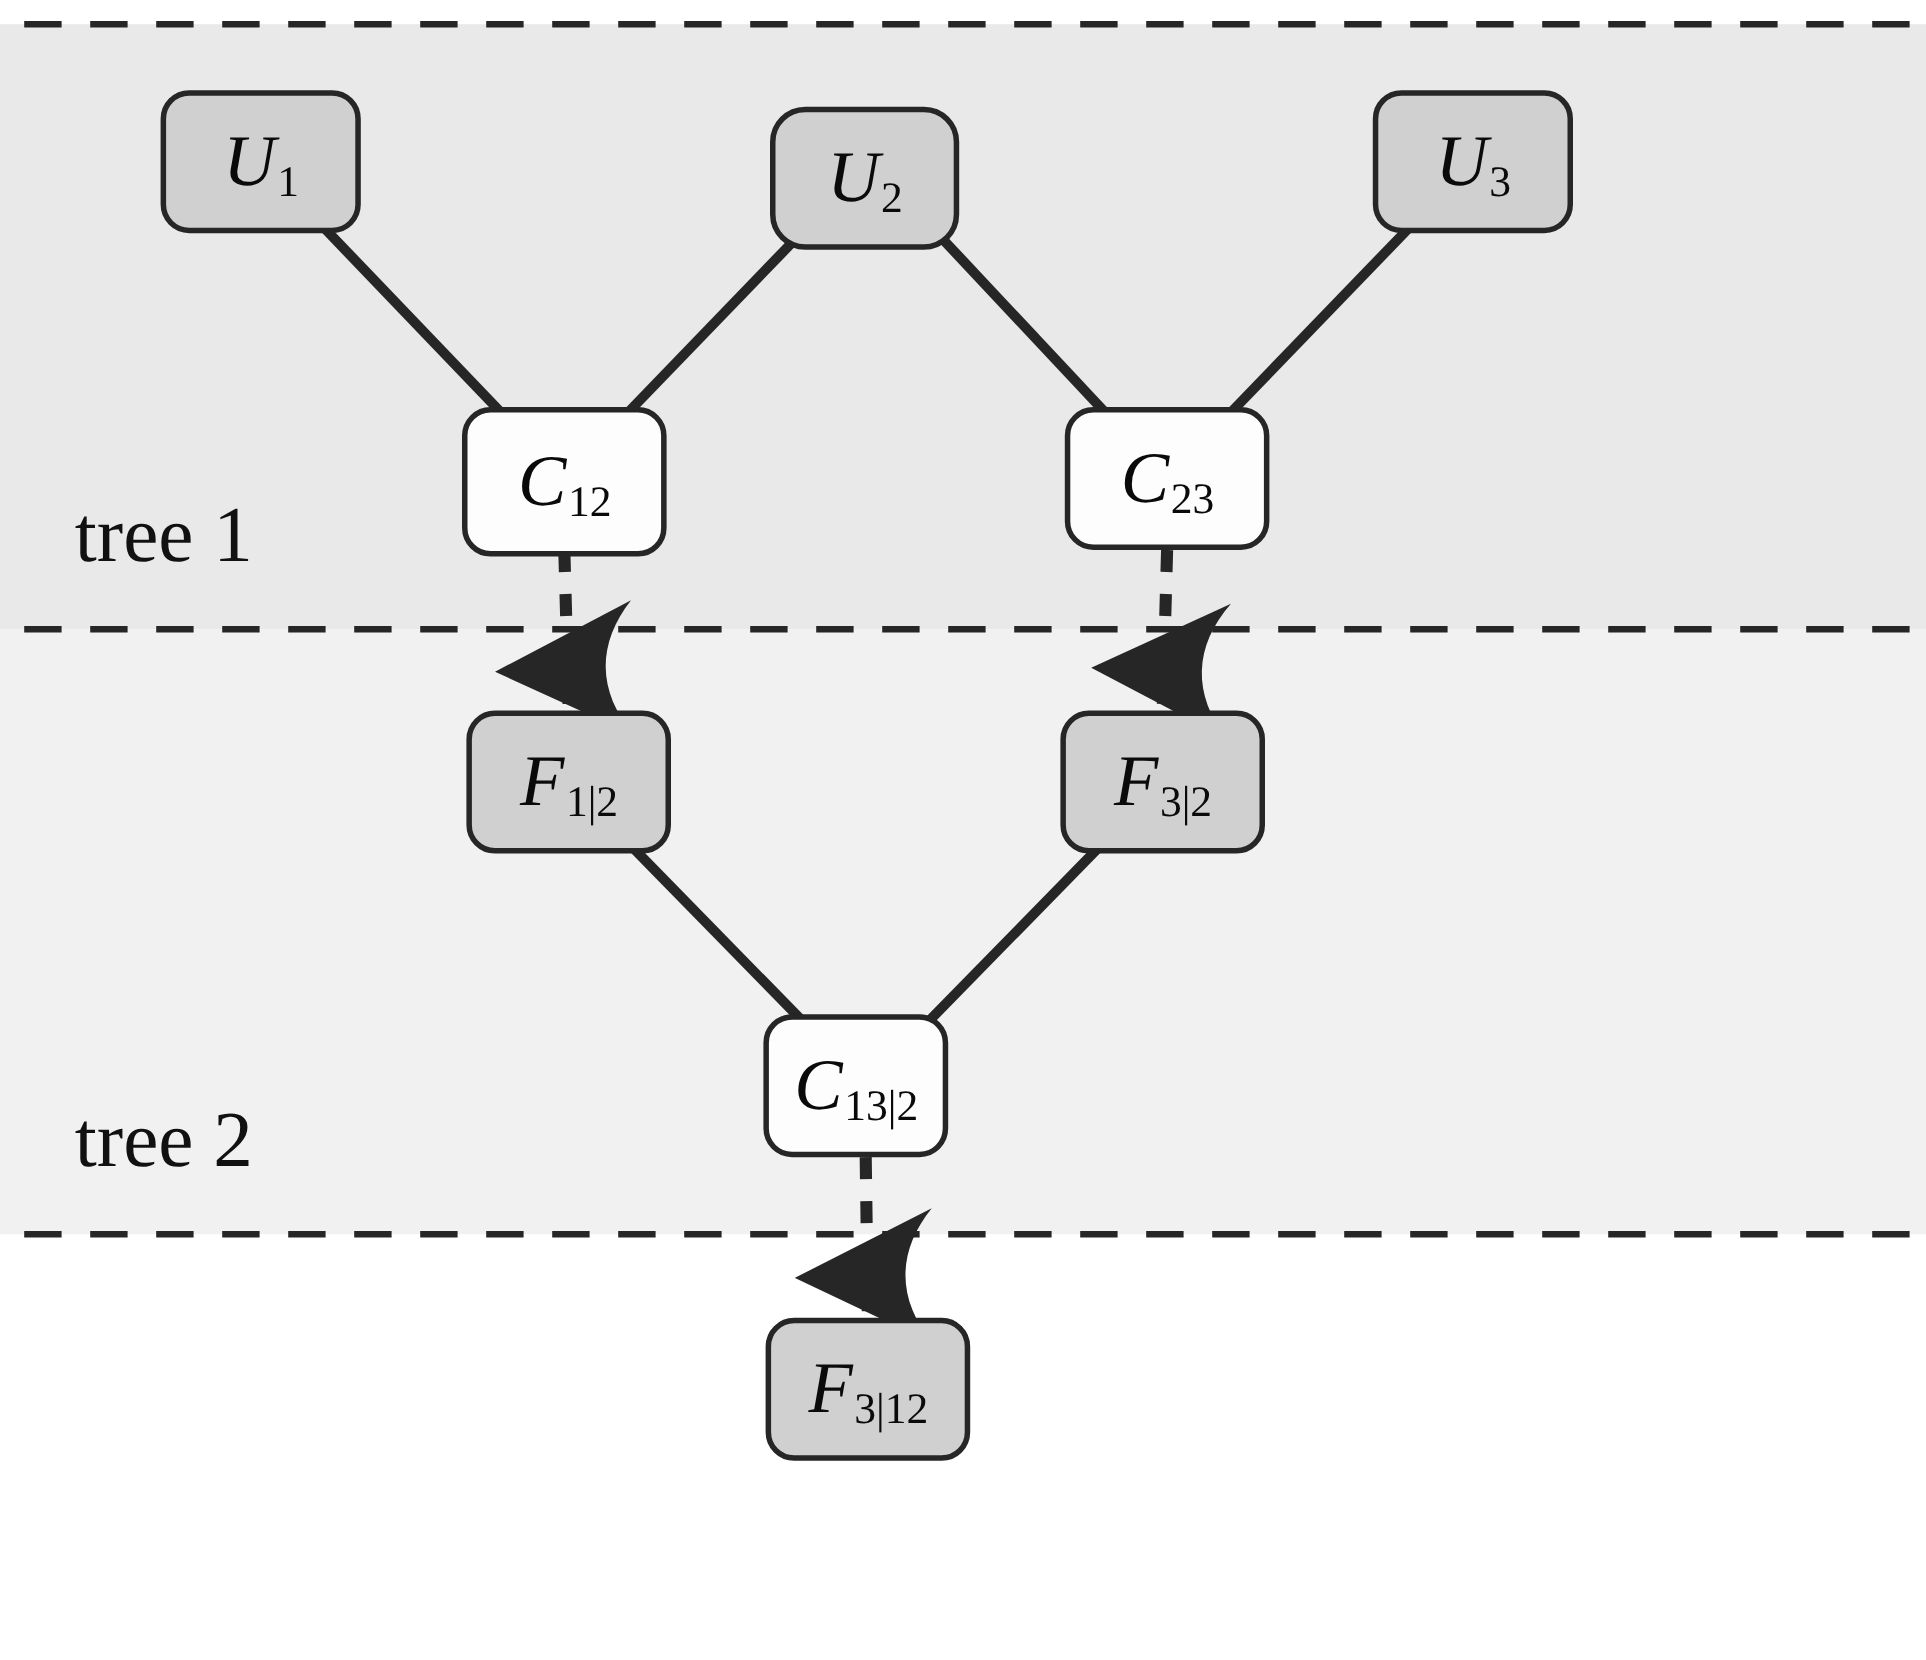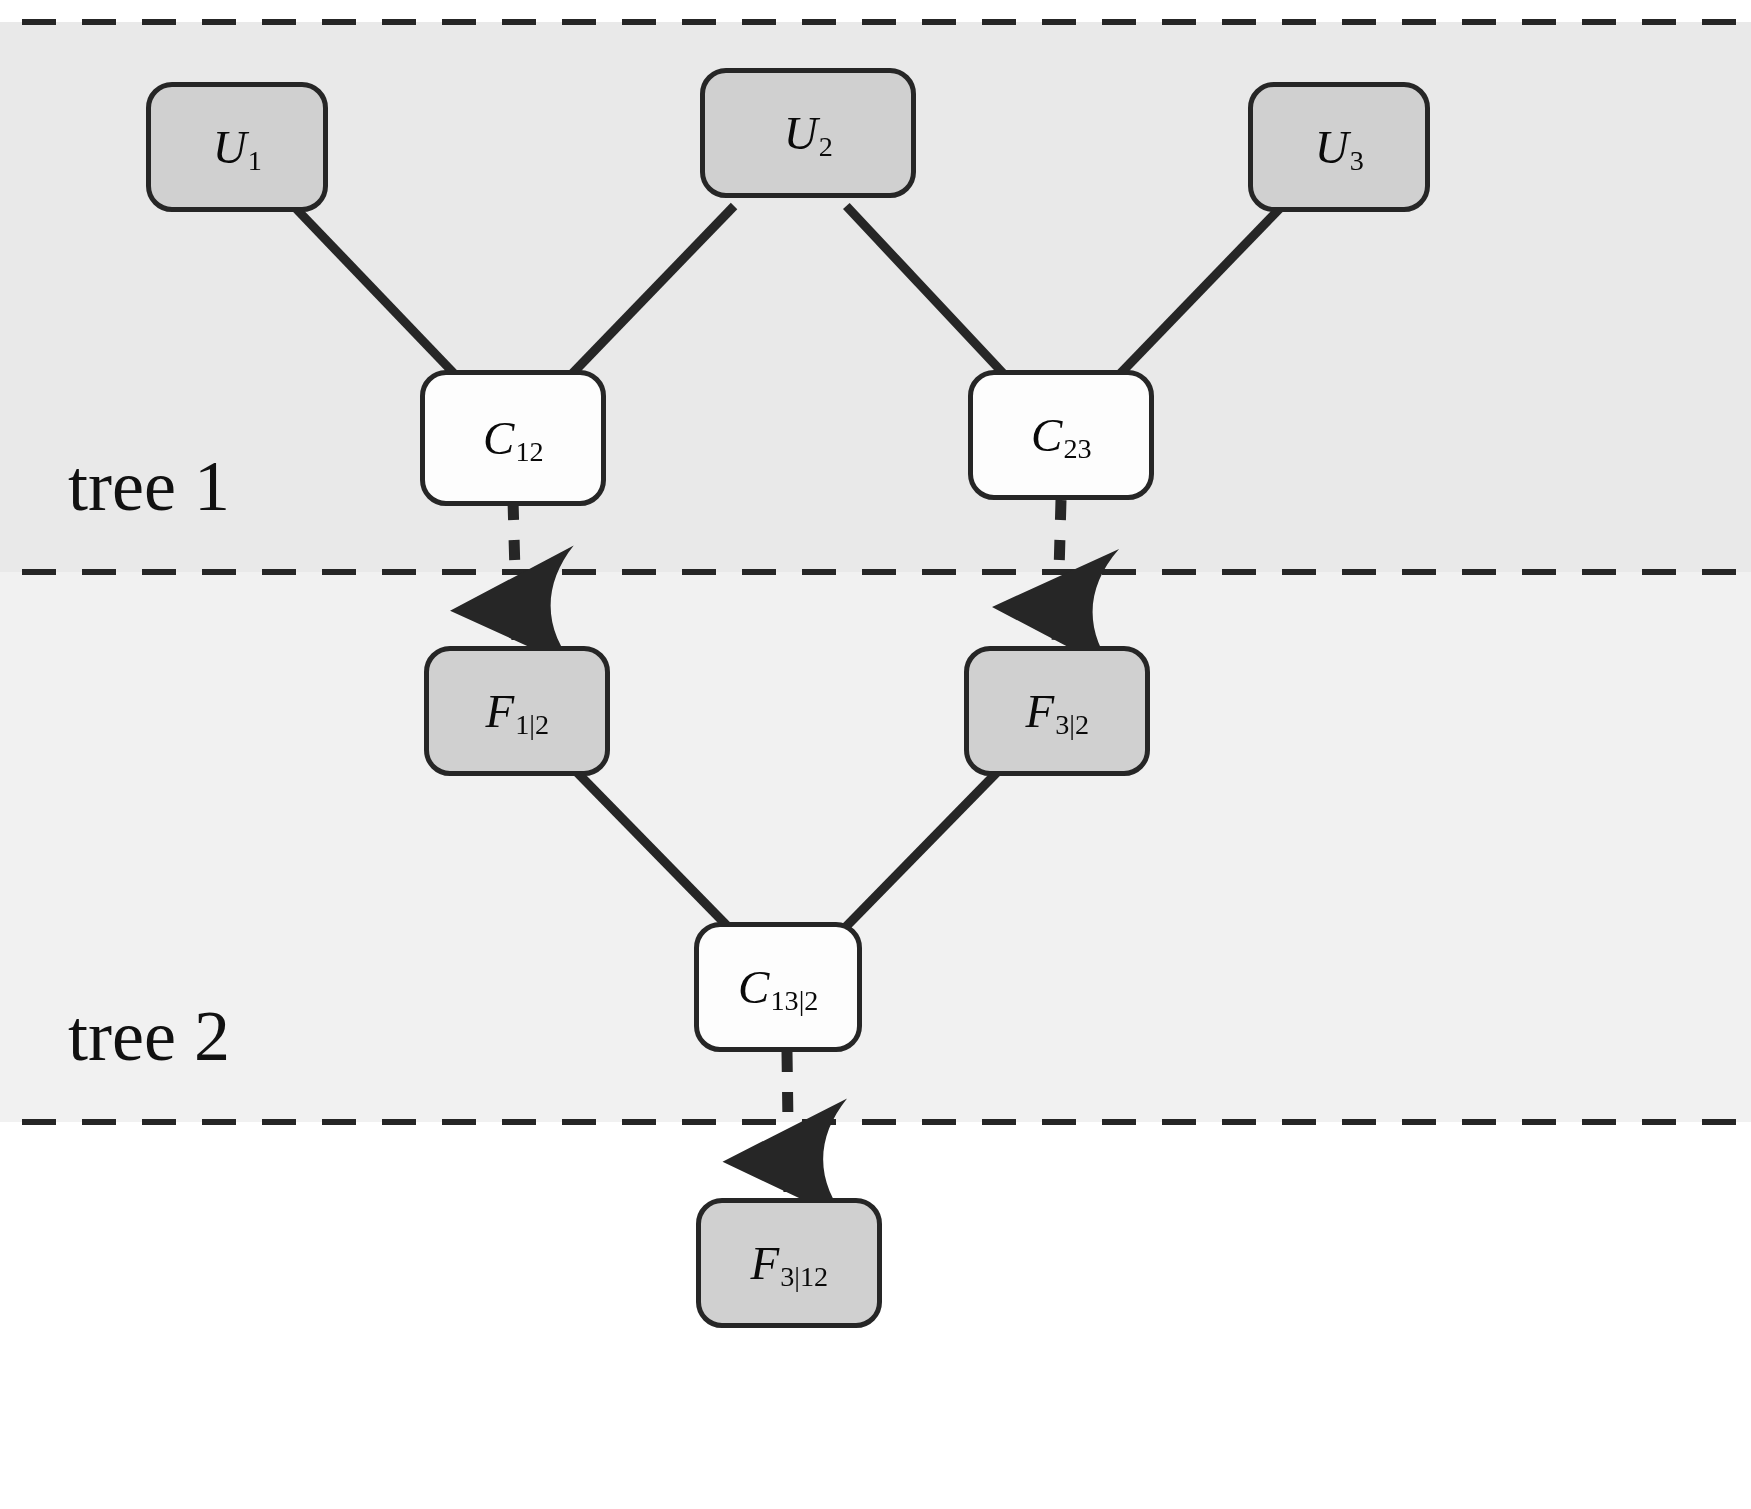--- a/index.html
+++ b/index.html
@@ -2,21 +2,21 @@
 <html><head>
 <meta charset="utf-8">
 <style>
   html,body{margin:0;padding:0;background:#ffffff;}
   body{width:1751px;height:1509px;font-family:"Liberation Serif","DejaVu Serif",serif;}
   #diagram{position:relative;width:1751px;height:1509px;overflow:hidden;background:#ffffff;}
   #canvas{position:absolute;left:0;top:0;width:1751px;height:1509px;}
   .node{position:absolute;display:flex;align-items:center;justify-content:center;
         border:5px solid #262626;border-radius:26px;box-sizing:border-box;
         font-family:"Liberation Serif","DejaVu Serif",serif;color:#0a0a0a;
-        font-size:47px;line-height:1;white-space:nowrap;}
+        font-size:66px;line-height:1;white-space:nowrap;}
   .node.gray{background:#d0d0d0;}
   .node.white{background:#fdfdfd;}
   .mlabel{display:inline-block;font-style:italic;letter-spacing:0.5px;}
   .mlabel sub{font-style:normal;font-size:0.60em;vertical-align:baseline;
               position:relative;top:0.26em;left:0.02em;letter-spacing:0px;}
   .treelabel{position:absolute;font-family:"Liberation Serif","DejaVu Serif",serif;
              font-size:72px;color:#111111;white-space:nowrap;}
 </style>
 </head>
 <body>
@@ -47,21 +47,21 @@
         <line x1="513" y1="500" x2="517" y2="644" stroke="#262626" stroke-linecap="butt" stroke-width="11" stroke-dasharray="20 20" marker-end="url(#stealth)"></line>
         <line x1="1061" y1="500" x2="1057" y2="644" stroke="#262626" stroke-linecap="butt" stroke-width="11" stroke-dasharray="20 20" marker-end="url(#stealth)"></line>
         <line x1="787" y1="1052" x2="789" y2="1196" stroke="#262626" stroke-linecap="butt" stroke-width="11" stroke-dasharray="20 20" marker-end="url(#stealth)"></line>
       </g>
   </svg>
 
   <div id="nodes-layer">
       <div class="node gray" style="left: 146px; top: 82px; width: 182px; height: 130px;">
         <span class="mlabel"><span>U</span><sub>1</sub></span>
       </div>
-      <div class="node gray" style="left: 700px; top: 68px; width: 216px; height: 130px;">
+      <div class="node gray" style="left: 700px; top: 97px; width: 172px; height: 130px; border-radius: 32px;">
         <span class="mlabel"><span>U</span><sub>2</sub></span>
       </div>
       <div class="node gray" style="left: 1248px; top: 82px; width: 182px; height: 130px;">
         <span class="mlabel"><span>U</span><sub>3</sub></span>
       </div>
       <div class="node white" style="left: 420px; top: 370px; width: 186px; height: 136px;">
         <span class="mlabel"><span>C</span><sub>12</sub></span>
       </div>
       <div class="node white" style="left: 968px; top: 370px; width: 186px; height: 130px;">
         <span class="mlabel"><span>C</span><sub>23</sub></span>

